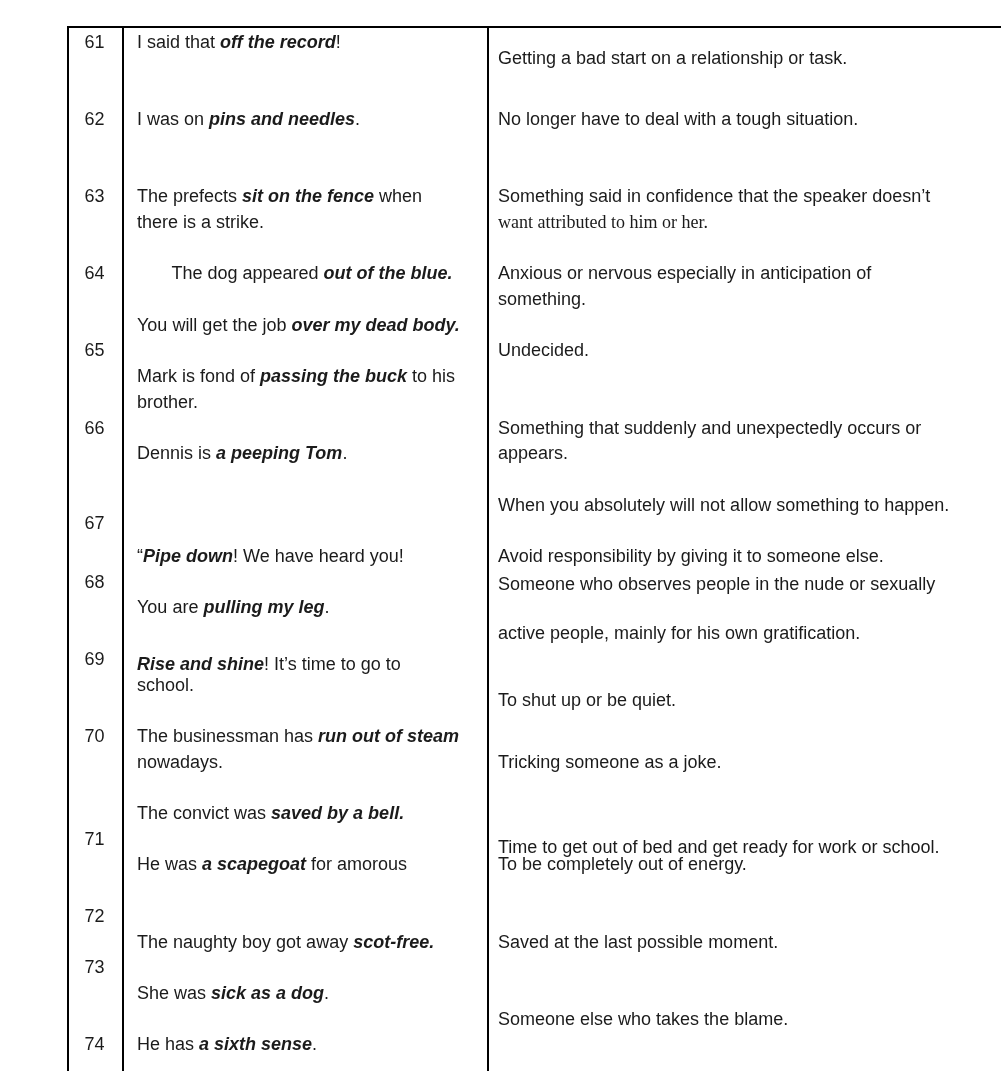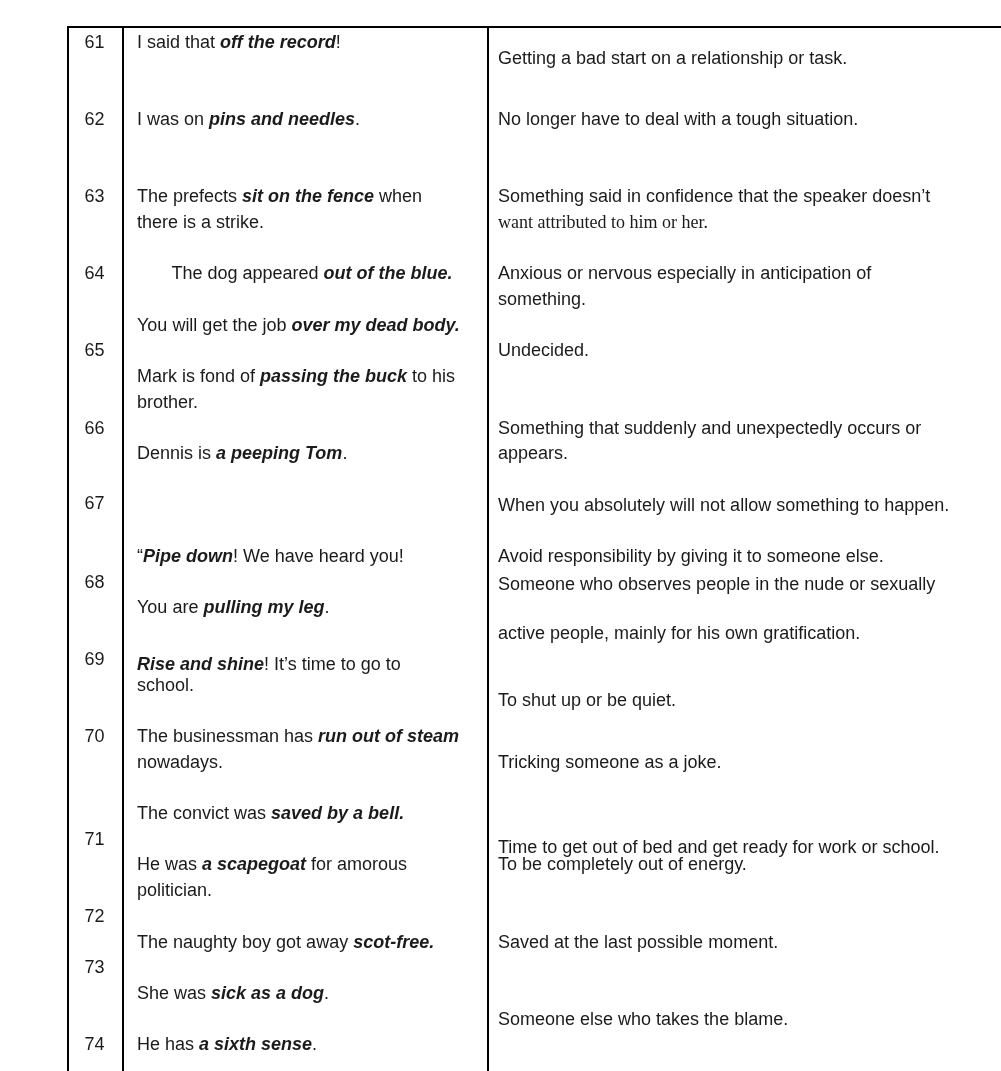--- a/index.html
+++ b/index.html
@@ -58,21 +58,21 @@
   <div class="border v2"></div>
   <div class="border v3"></div>
 
   <div class="col numbers">
       <div class="line" style="top: 4px;">61</div>
       <div class="line" style="top: 81.1px;">62</div>
       <div class="line" style="top: 158.2px;">63</div>
       <div class="line" style="top: 235.3px;">64</div>
       <div class="line" style="top: 312.4px;">65</div>
       <div class="line" style="top: 389.5px;">66</div>
-      <div class="line" style="top: 465px;">67</div>
+      <div class="line" style="top: 485px;">67</div>
       <div class="line" style="top: 543.7px;">68</div>
       <div class="line" style="top: 620.8px;">69</div>
       <div class="line" style="top: 697.9px;">70</div>
       <div class="line" style="top: 800.7px;">71</div>
       <div class="line" style="top: 877.8px;">72</div>
       <div class="line" style="top: 929.2px;">73</div>
       <div class="line" style="top: 1006.3px;">74</div>
     </div>
   <div class="col sentences">
       <div class="line" style="top: 4px;"><span>I said that </span><span class="idiom">off the record</span><span>!</span></div>
@@ -85,21 +85,20 @@
       <div class="line" style="top: 363.8px;"><span>brother.</span></div>
       <div class="line" style="top: 415.2px;"><span>Dennis is </span><span class="idiom">a peeping Tom</span><span>.</span></div>
       <div class="line" style="top: 518px;"><span>“</span><span class="idiom">Pipe down</span><span>! We have heard you!</span></div>
       <div class="line" style="top: 569.4px;"><span>You are </span><span class="idiom">pulling my leg</span><span>.</span></div>
       <div class="line" style="top: 626px;"><span class="idiom">Rise and shine</span><span>! It’s time to go to</span></div>
       <div class="line" style="top: 646.5px;"><span>school.</span></div>
       <div class="line" style="top: 697.9px;"><span>The businessman has </span><span class="idiom">run out of steam</span></div>
       <div class="line" style="top: 723.6px;"><span>nowadays.</span></div>
       <div class="line" style="top: 775px;"><span>The convict was </span><span class="idiom">saved by a bell.</span></div>
       <div class="line" style="top: 826.4px;"><span>He was </span><span class="idiom">a scapegoat</span><span> for amorous</span></div>
-      <div class="line" style="top: 852.1px;"><span>politician.</span></div>
       <div class="line" style="top: 903.5px;"><span>The naughty boy got away </span><span class="idiom">scot-free.</span></div>
       <div class="line" style="top: 954.9px;"><span>She was </span><span class="idiom">sick as a dog</span><span>.</span></div>
       <div class="line" style="top: 1006.3px;"><span>He has </span><span class="idiom">a sixth sense</span><span>.</span></div>
     </div>
   <div class="col meanings">
       <div class="line" style="top: 4px; margin-top: 16px;">Getting a bad start on a relationship or task.</div>
       <div class="line" style="top: 81.1px;">No longer have to deal with a tough situation.</div>
       <div class="line" style="top: 158.2px;">Something said in confidence that the speaker doesn’t</div>
       <div class="line" style="top: 183.9px; font-family: Liberation Serif, serif;">want attributed to him or her.</div>
       <div class="line" style="top: 235.3px;">Anxious or nervous especially in anticipation of</div>

